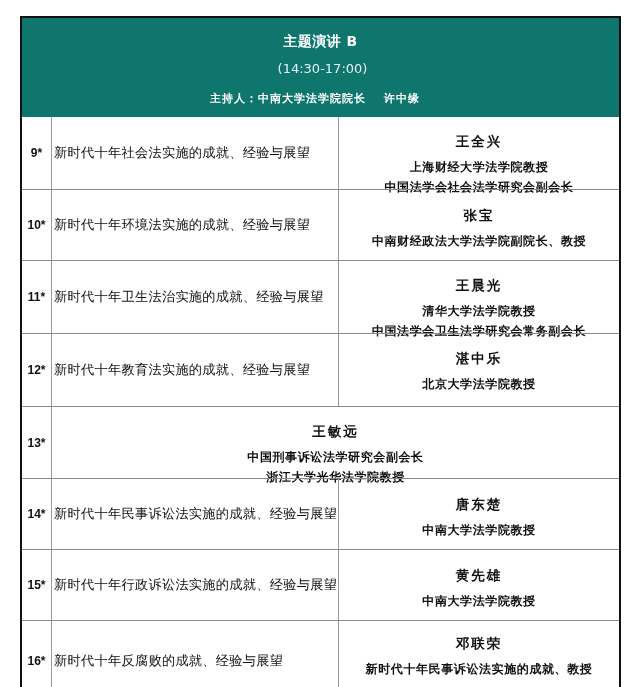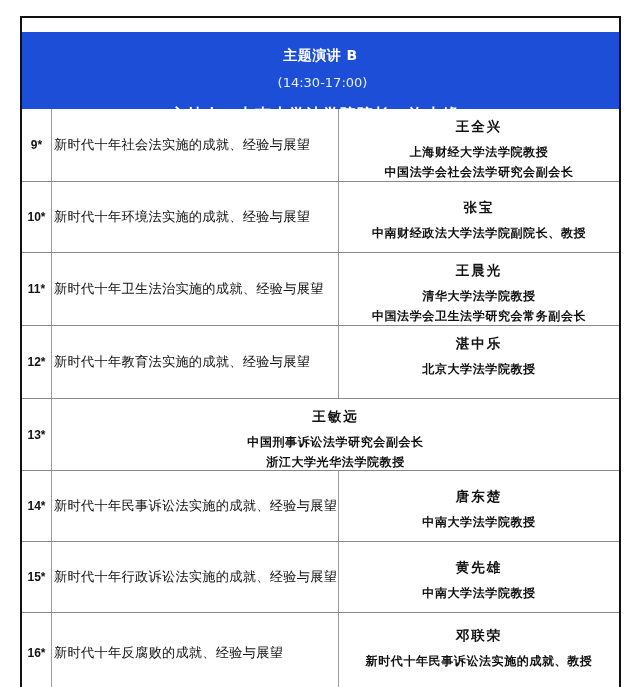--- a/index.html
+++ b/index.html
@@ -10,38 +10,37 @@
     }
     .sheet {
       position: absolute;
       left: 20px; top: 16px;
       width: 601px;
       border-left: 2px solid #111;
       border-right: 2px solid #111;
       border-top: 2px solid #111;
     }
     .header {
-      height: 77px;
-      background: #1d4ed8;
+      height: 99px;
+      background: #0f766e;
       color: #ffffff;
       text-align: center;
       position: relative;
-      margin-top: 14px;
     }
     .header .title {
       position: absolute; left: 0; right: 0; top: 15px;
       font-size: 14px; font-weight: bold; letter-spacing: 0.5px;
     }
     .header .time {
       position: absolute; left: 4px; right: 0; top: 43px;
       font-size: 13px; font-weight: normal; color: #e8eefa;
     }
     .header .host {
       position: absolute; left: 0; right: 11px; top: 73px;
-      font-size: 16px; font-weight: bold; letter-spacing: 1px;
+      font-size: 11px; font-weight: bold; letter-spacing: 1px;
       font-family: "DejaVu Serif", "Liberation Serif", serif;
     }
     .header .host .host-name { margin-left: 18px; }
     .row {
       display: flex;
       border-top: 1.5px solid #8a8a8a;
       position: relative;
     }
     .row:first-of-type { border-top: none; }
     .cell-num {
@@ -59,21 +58,21 @@
       font-size: 13.2px; color: #111;
       font-family: "DejaVu Serif", "Liberation Serif", serif;
       white-space: nowrap;
       letter-spacing: 0.3px;
     }
     .cell-speaker {
       flex: 1;
       text-align: center;
       color: #111;
       font-family: "DejaVu Serif", "Liberation Serif", serif;
-      padding-top: 8px;
+      padding-top: 15px;
     }
     .cell-speaker .name {
       font-size: 13.5px; font-weight: bold; letter-spacing: 2px;
       line-height: 18px;
       margin-bottom: 7px;
     }
     .cell-speaker .affil {
       font-size: 12px; font-weight: bold; letter-spacing: 0.6px;
       line-height: 20px;
     }

